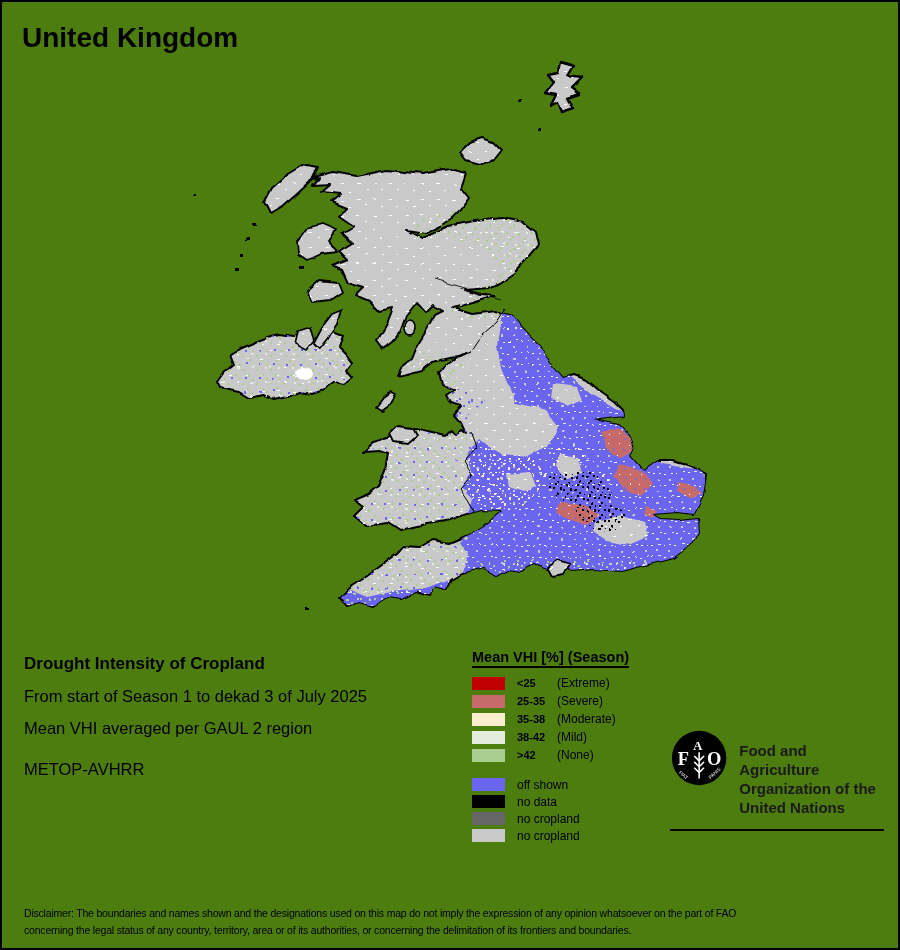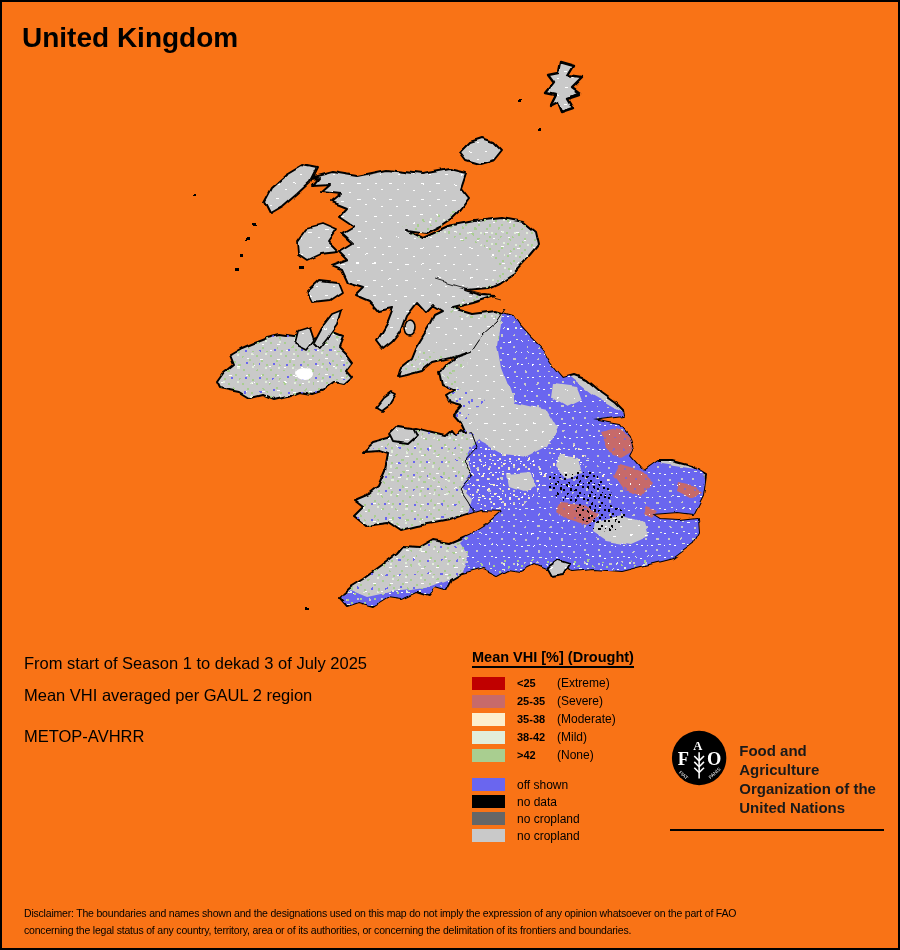--- a/index.html
+++ b/index.html
@@ -1,17 +1,17 @@
 <!DOCTYPE html>
 <html style="--sea: #ffffff; --outline: #000000; --no_cropland: #c9c9c9; --vhi_extreme: #c00000; --vhi_severe: #c76a6a; --vhi_moderate: #fdeecd; --vhi_mild: #e2eedb; --vhi_none: #a9ce90; --off_season: #6a66ef; --no_data: #000000; --no_seasons: #666666; --lake: #ffffff;"><head>
 <meta charset="utf-8">
 <style>
   html,body{margin:0;padding:0;background:#fff;}
   .page{position:relative;width:900px;height:950px;box-sizing:border-box;border:2px solid #000;
-        background:#f97316;font-family:"Liberation Sans","DejaVu Sans",sans-serif;overflow:hidden;padding-left:16px;}
+        background:#4d7c0f;font-family:"Liberation Sans","DejaVu Sans",sans-serif;overflow:hidden;padding-left:16px;}
   .title{position:absolute;left:20px;top:20px;font-size:28px;font-weight:bold;color:#000;}
   .map-svg{position:absolute;left:0;top:0;}
   .caption{position:absolute;left:22px;top:652px;color:#000;}
   .caption .head{font-size:17px;font-weight:bold;margin-bottom:13px;}
   .caption .line{font-size:16.5px;margin-bottom:13px;}
   .caption .line2{font-size:16.5px;}
   .caption .gap{height:22px;}
   .legend{position:absolute;left:470px;top:646px;color:#000;}
   .legend .ltitle{font-size:14.5px;font-weight:bold;border-bottom:2px solid #000;
                   display:inline-block;padding-bottom:1px;margin-bottom:6px;}
@@ -183,28 +183,29 @@
         <rect x="243" y="236" width="4" height="3"></rect>
         <rect x="238" y="252" width="4" height="3"></rect>
         <rect x="233" y="266" width="4" height="3"></rect>
         <rect x="303" y="606" width="4" height="3"></rect>
         <rect x="299" y="265" width="4" height="3"></rect>
       </g>
     </g>
   </svg>
 
   <div class="caption">
+    <div class="head">Drought Intensity of Cropland</div>
     <div class="line">From start of Season 1 to dekad 3 of July 2025</div>
     <div class="line2">Mean VHI averaged per GAUL 2 region</div>
     <div class="gap"></div>
     <div class="line">METOP-AVHRR</div>
   </div>
 
   <div class="legend">
-    <div class="ltitle">Mean VHI [%] (Drought)</div>
+    <div class="ltitle">Mean VHI [%] (Season)</div>
 
     <div class="lrow">
       <div class="swatch" style="background-color: rgb(192, 0, 0);"></div>
       <span class="lrange">&lt;25</span>
       <span class="llabel">(Extreme)</span>
     </div>
     <div class="lrow">
       <div class="swatch" style="background-color: rgb(199, 106, 106);"></div>
       <span class="lrange">25-35</span>
       <span class="llabel">(Severe)</span>

